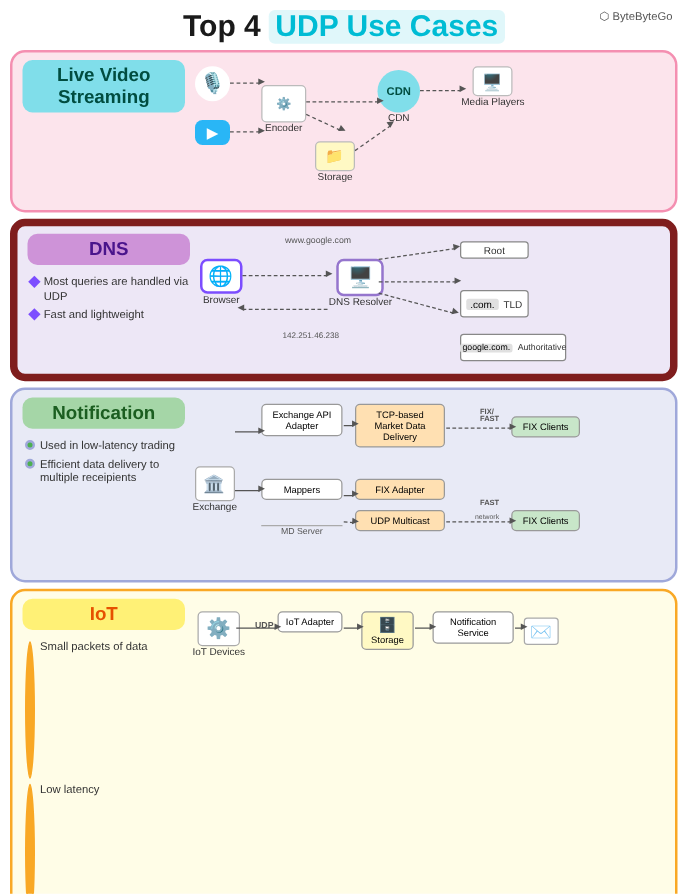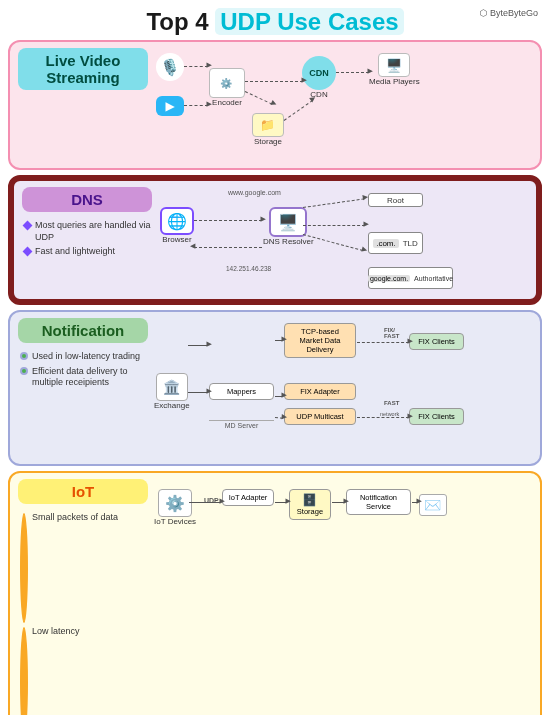--- a/index.html
+++ b/index.html
@@ -294,20 +294,23 @@
       </ul>
     </div>
     <div class="section-right">
       <div class="diagram" style="height:140px;">
 
         <div class="icon-box" style="top:55px;left:0px;">
           <div style="background:#fff;border:1.5px solid #aaa;border-radius:4px;width:32px;height:28px;display:flex;align-items:center;justify-content:center;font-size:14px;">🏛️</div>
           <span>Exchange</span>
         </div>
 
+        <div class="multicast-box" style="top:5px;left:55px;width:65px;">
+          <span>Exchange API Adapter</span>
+        </div>
 
         <div class="multicast-box" style="top:65px;left:55px;width:65px;">
           <span>Mappers</span>
         </div>
 
         <div style="position:absolute;top:102px;left:55px;font-size:7px;color:#555;border-top:1px solid #aaa;width:65px;text-align:center;padding-top:1px;">MD Server</div>
 
         <div class="multicast-box" style="top:5px;left:130px;width:72px;background:#ffe0b2;">
           <span>TCP-based Market Data Delivery</span>
         </div>

